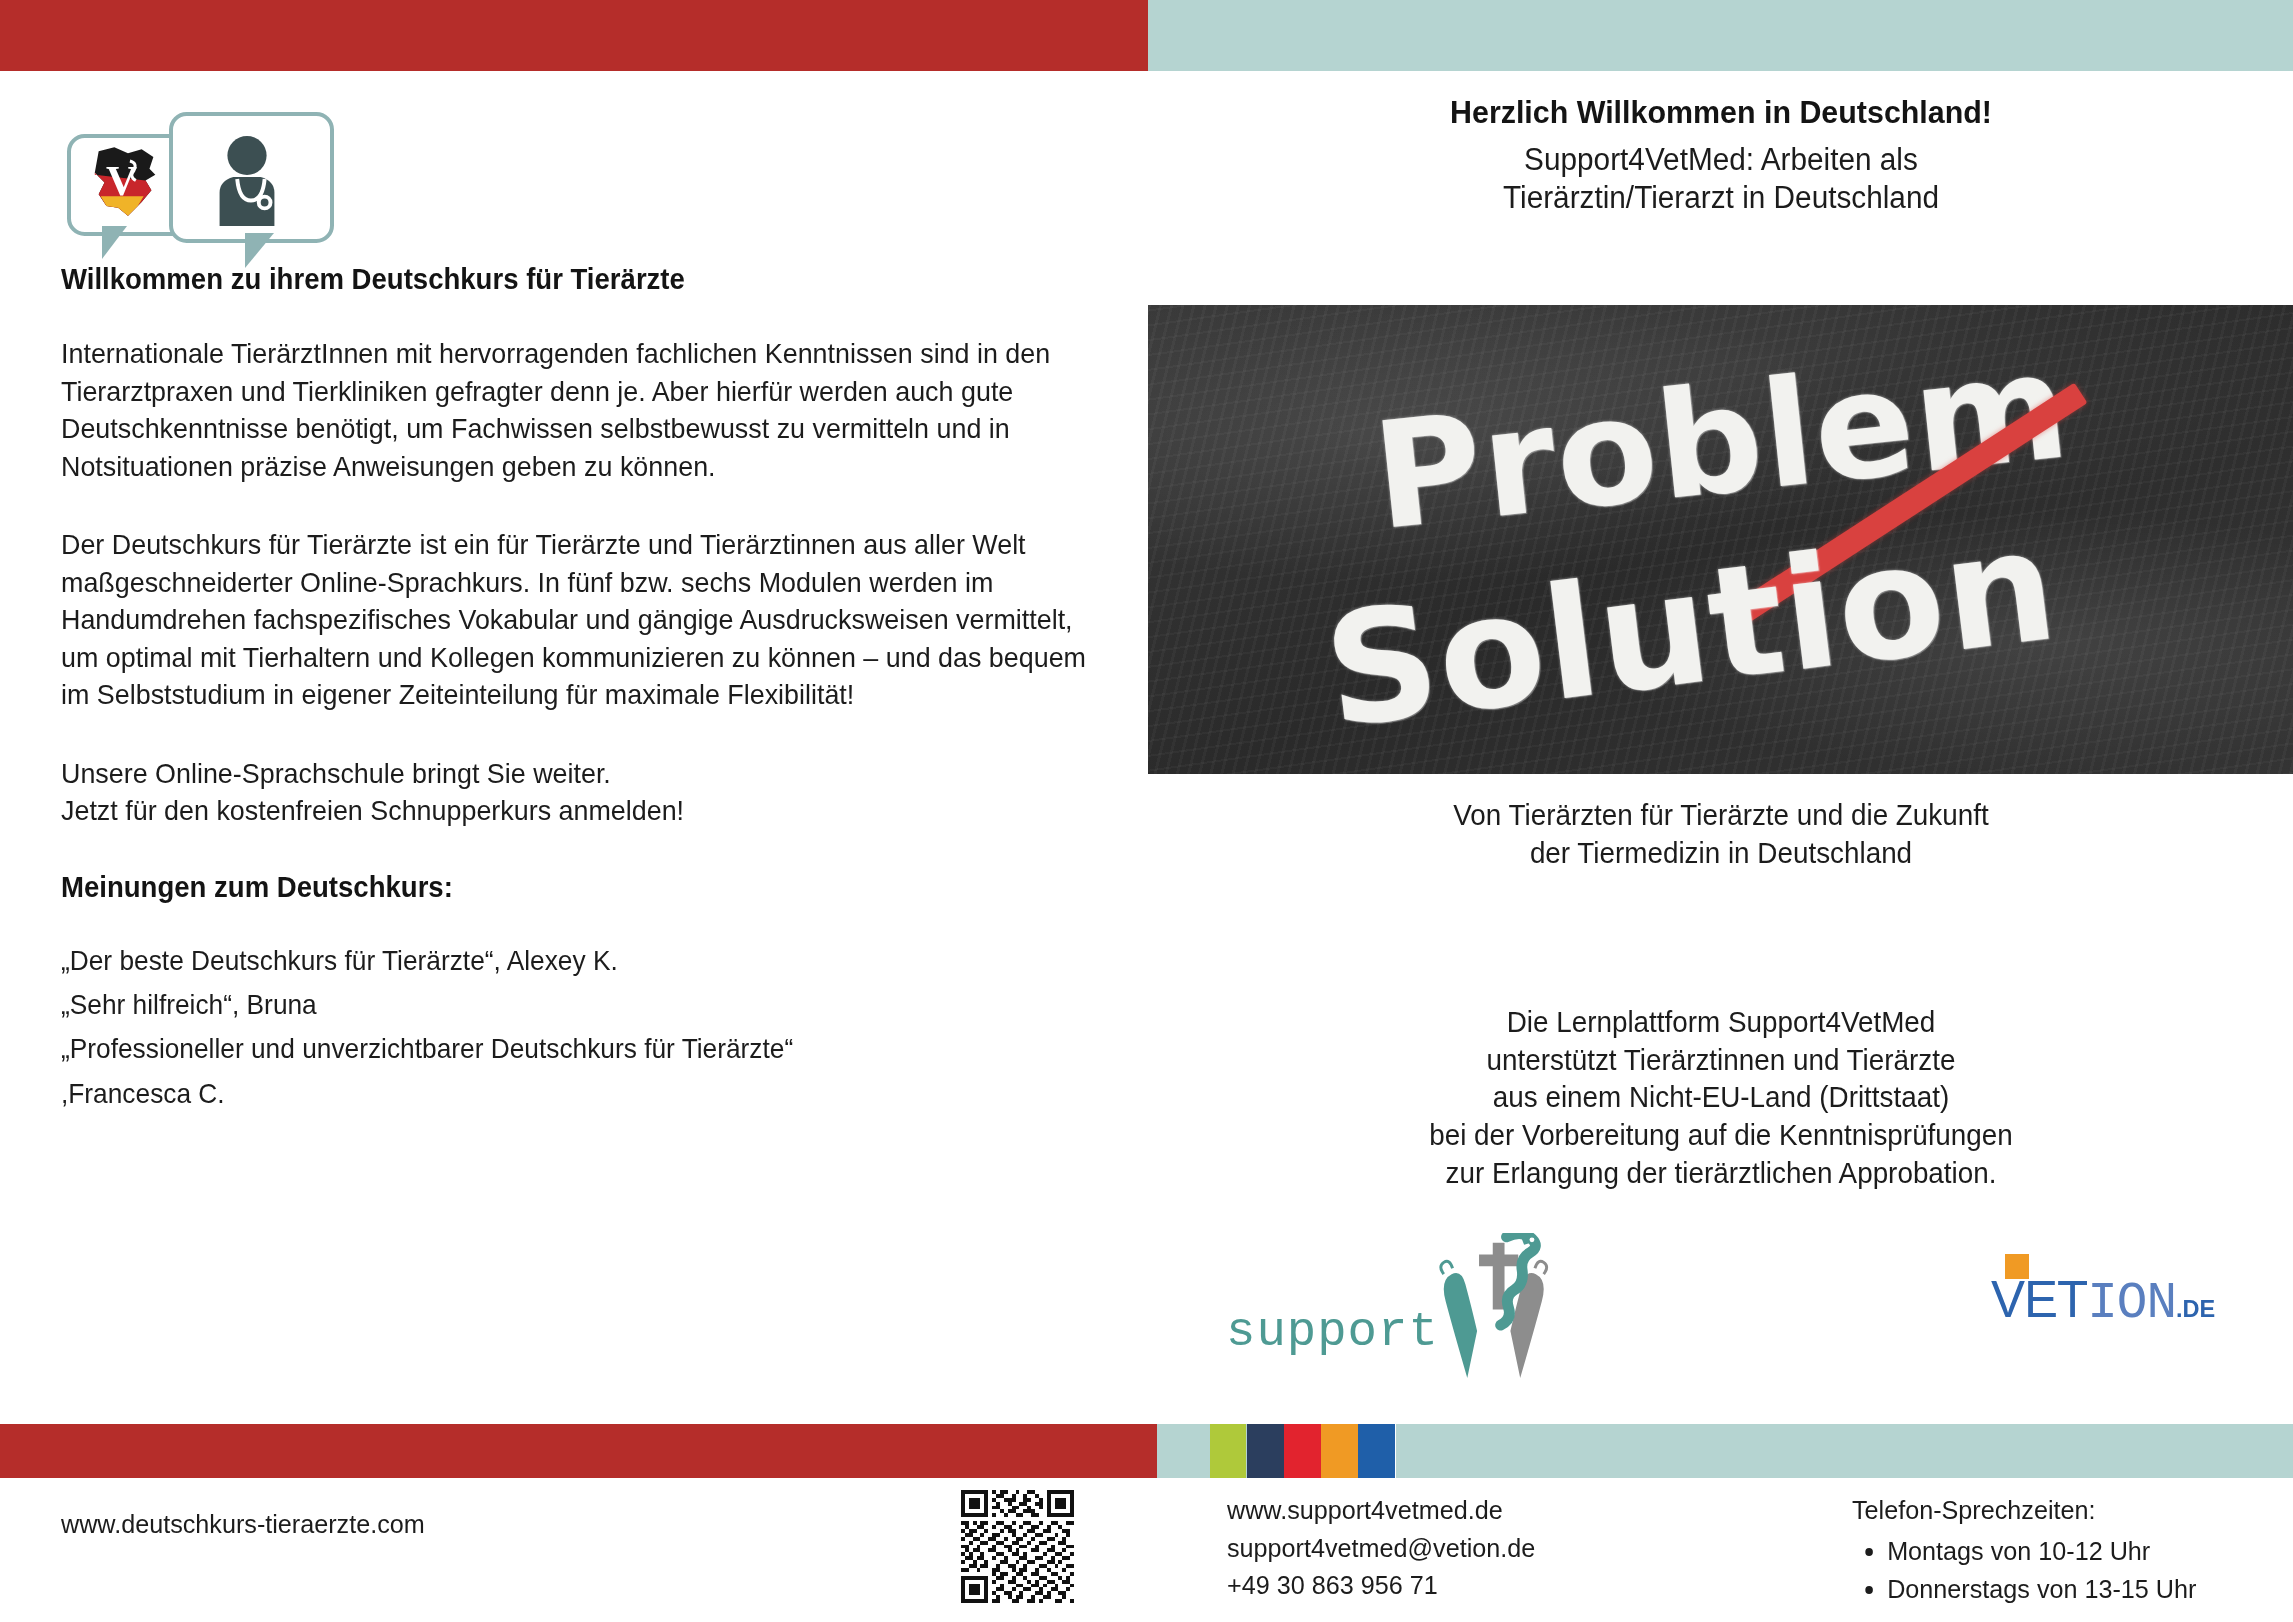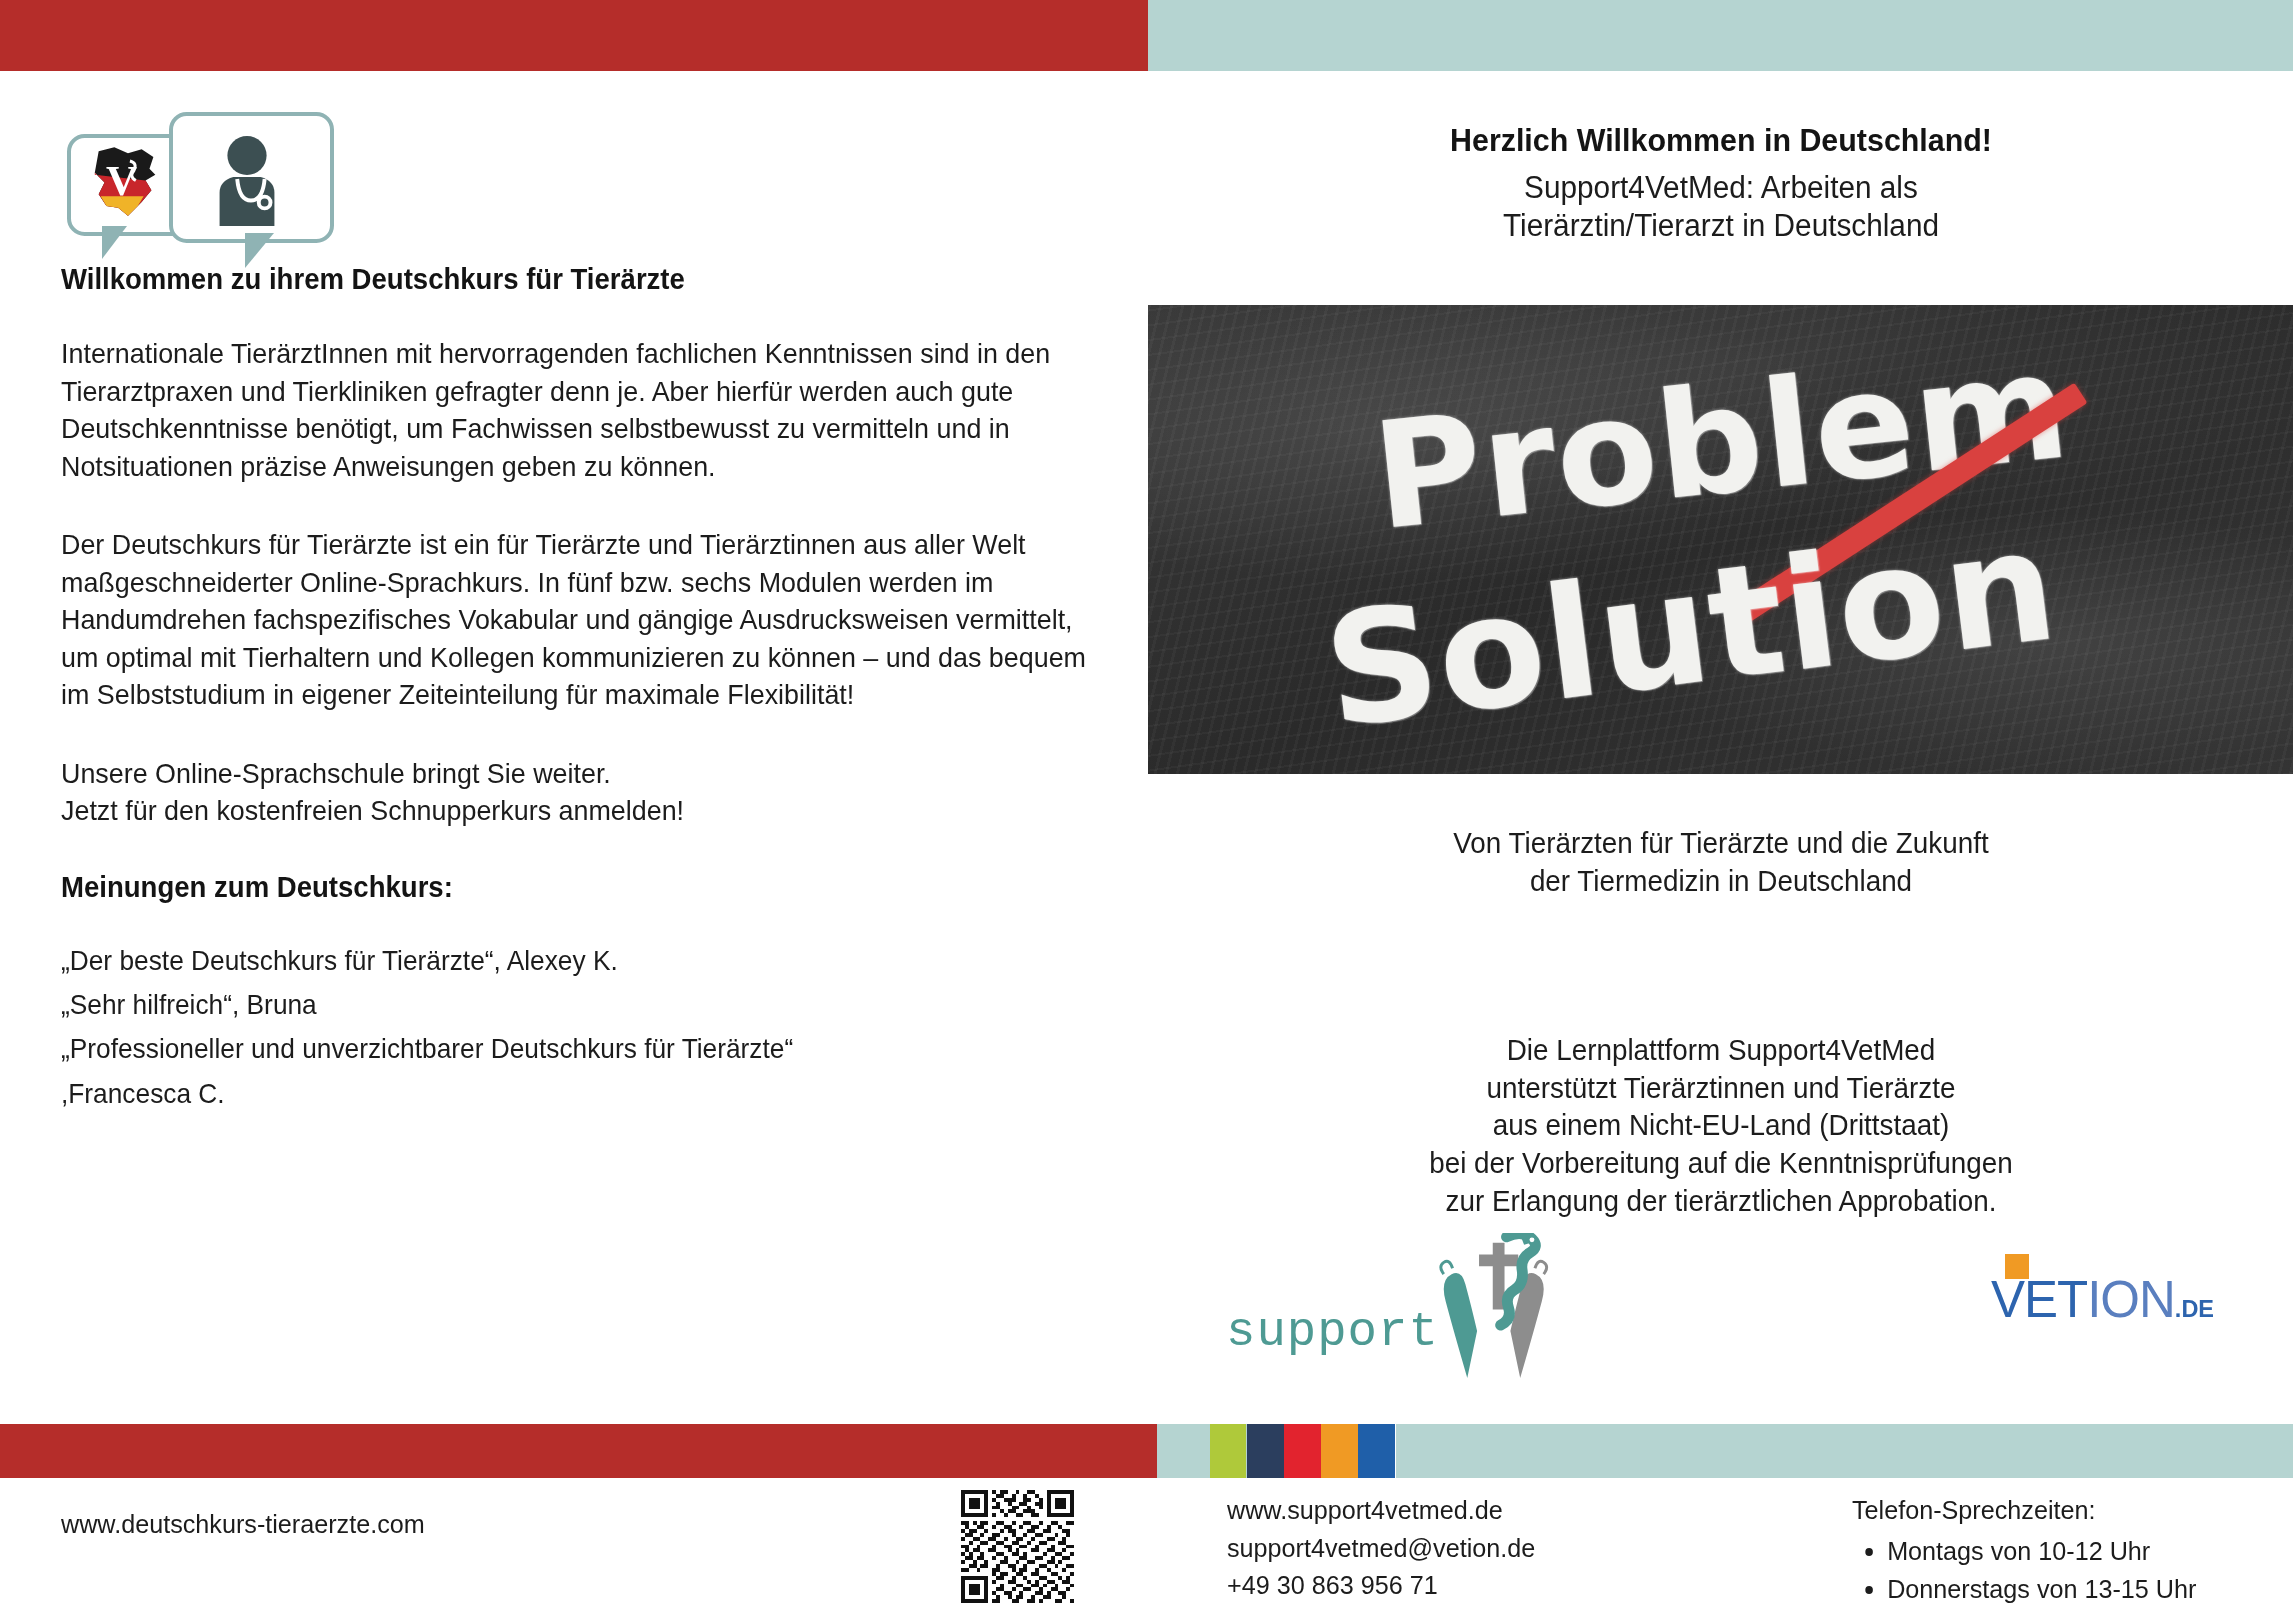--- a/index.html
+++ b/index.html
@@ -53,21 +53,21 @@
     font-weight:bold;font-size:29px;margin:0 0 39px 0;color:#141414;
     letter-spacing:0px;transform:scaleX(.95);transform-origin:left center;}
   p.body{
     font-size:28px;line-height:1.34;margin:0 0 41px 0;color:#1c1c1c;
     transform:scaleX(.96);transform-origin:left center;}
   .quotes{font-size:27.4px;line-height:1.62;color:#1c1c1c;
     transform:scaleX(.96);transform-origin:left center;}
   .quotes div{white-space:pre;}
 
   
-  .right-col{position:absolute;left:1148px;top:94px;width:1146px;text-align:center;margin-top:28px;}
+  .right-col{position:absolute;left:1148px;top:94px;width:1146px;text-align:center;}
   h1.r-head{font-family:"Liberation Sans","DejaVu Sans",sans-serif;
     font-weight:bold;font-size:32px;margin:0 0 9.8px 0;color:#141414;
     transform:scaleX(.95);}
   .r-sub{font-size:31px;line-height:1.24;color:#1c1c1c;margin:0 0 17.6px 0;
     transform:scaleX(.96);}
 
   
   .board{position:absolute;left:1148px;top:305px;width:1146px;height:469px;
      background:#2f2f2f;overflow:hidden;}
   .board .grain{position:absolute;inset:0;
@@ -92,21 +92,21 @@
   
   .logos{position:absolute;left:1148px;top:1213px;width:1146px;height:176px;}
   .s4v{position:absolute;left:78px;top:19.6px;width:608px;height:147px;}
   .s4v-word{position:absolute;bottom:20px;font-size:49px;letter-spacing:1px;
      font-family:Liberation Mono, monospace;}
   .s4v-support{left:0;color:#4e9a93;}
   .s4v-etmed{left:363px;color:#7b7b7b;}
   .vetion{position:absolute;left:843px;top:57px;width:265px;height:78px;}
   .vetion-vet{font-family:"Liberation Sans",sans-serif;font-weight:normal;
      font-size:51px;color:#2d64ae;letter-spacing:-1px;}
-  .vetion-ion{font-family:Liberation Sans, sans-serif;font-size:51px;
+  .vetion-ion{font-family:Liberation Mono, monospace;font-size:51px;
      color:#5a7fbf;letter-spacing:-1px;}
   .vetion-de{font-family:"Liberation Sans",sans-serif;font-weight:bold;
      font-size:23.5px;color:#2d64ae;}
   .vetion-sq{position:absolute;left:13.7px;top:-15.7px;width:24.5px;height:24.5px;background:#f09a24;}
 
   
   .footer{position:absolute;top:1478px;left:0;width:2294px;height:144px;}
   .f-url{position:absolute;left:61px;top:31px;font-size:26.5px;
      transform:scaleX(.95);transform-origin:left center;}
   .qr{position:absolute;left:961px;top:11.8px;width:113px;height:113px;}

